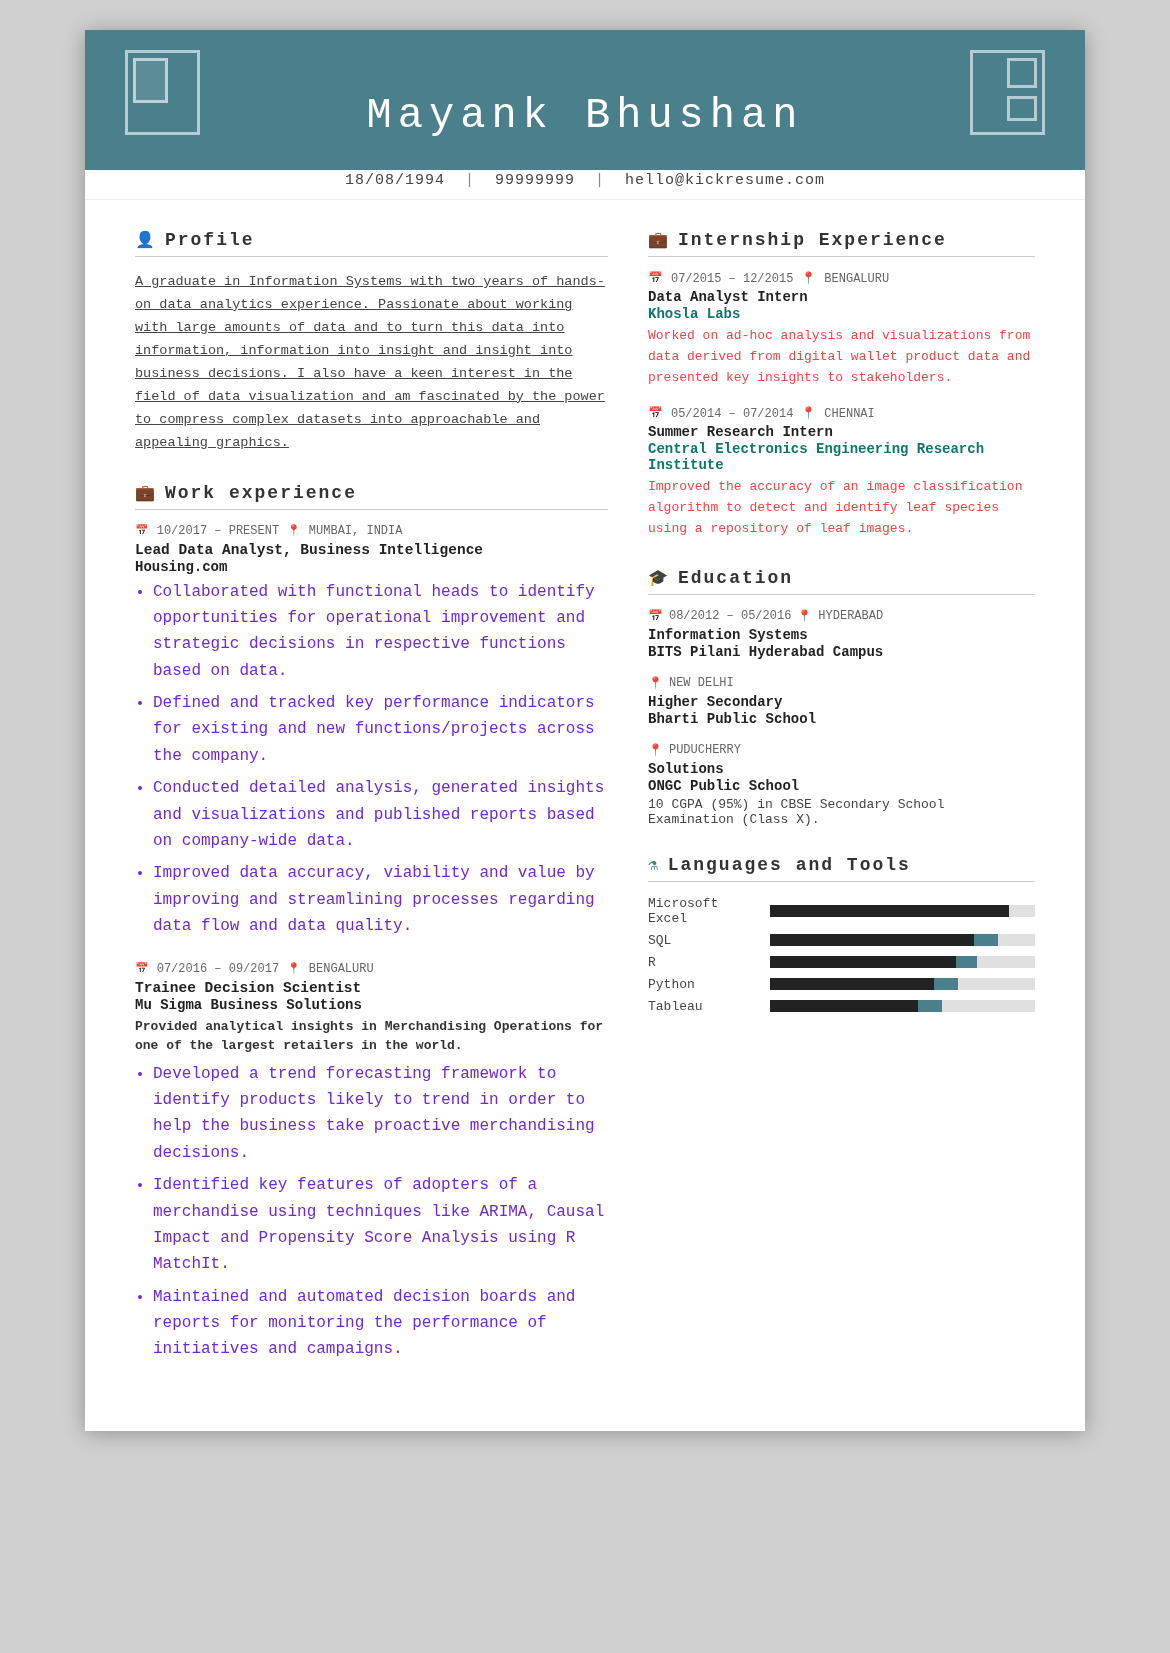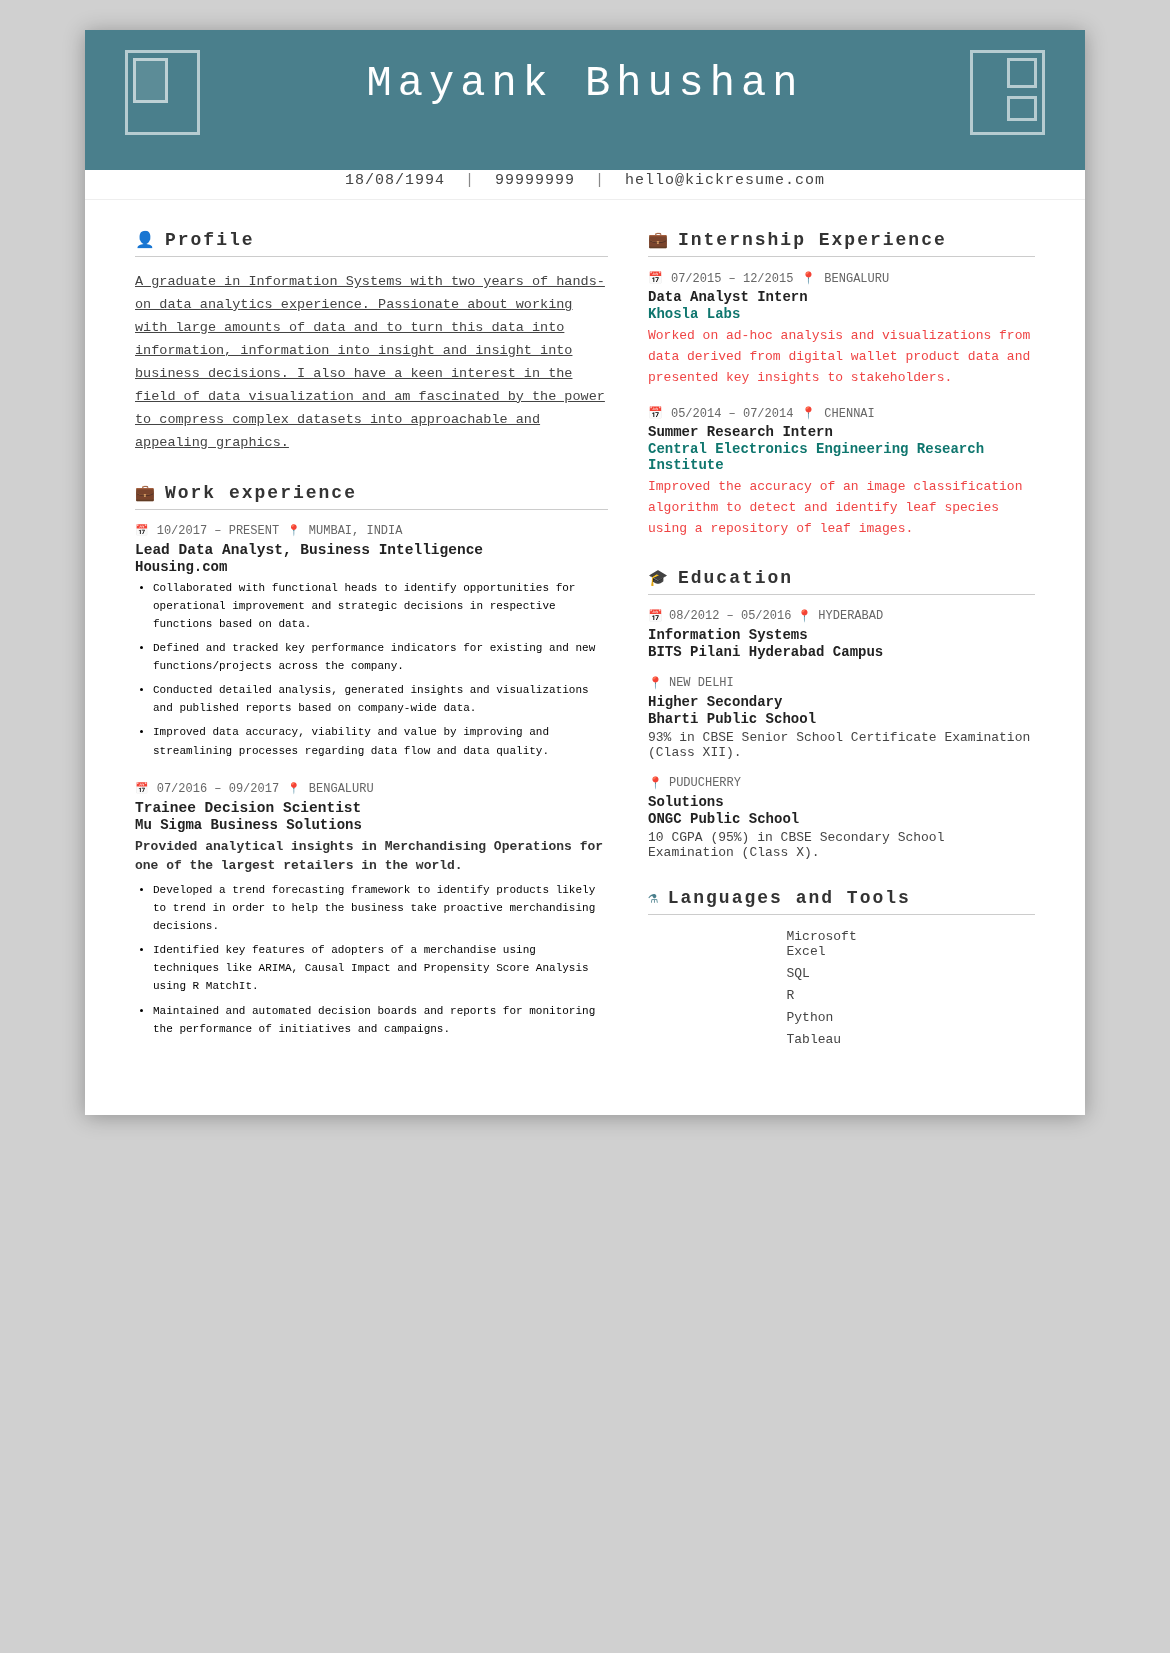--- a/index.html
+++ b/index.html
@@ -14,21 +14,21 @@
     .resume {
       width: 1000px;
       background: #fff;
       box-shadow: 0 2px 20px rgba(0,0,0,0.3);
     }
     
     .header {
       background: #4a7f8c;
       padding: 30px 50px 30px 50px;
       display: flex;
-      align-items: flex-start;
+      align-items: flex-end;
       justify-content: center;
       position: relative;
       min-height: 140px;
     }
     .header-decorations {
       position: absolute;
       left: 40px;
       top: 20px;
       width: 80px;
       height: 90px;
@@ -176,22 +176,22 @@
     }
     .job-desc-bold {
       font-size: 13px;
       font-weight: bold;
       color: #333;
       margin-bottom: 5px;
       line-height: 1.5;
     }
     .job-bullets {
       padding-left: 18px;
-      font-size: 11px;
-      color: #000000;
+      font-size: 16px;
+      color: #6d28d9;
       line-height: 1.65;
     }
     .job-bullets li {
       margin-bottom: 6px;
     }
     
     .entry {
       margin-bottom: 18px;
     }
     .entry-meta {
@@ -247,22 +247,21 @@
     }
     .edu-desc {
       font-size: 13px;
       color: #444;
     }
     
     .skill-row {
       display: flex;
       align-items: center;
       margin-bottom: 7px;
-      gap: 0;
-      flex-direction: column;
+      gap: 12px;
     }
     .skill-name {
       font-size: 13px;
       color: #444;
       width: 110px;
       flex-shrink: 0;
     }
     .skill-bar-bg {
       flex: 1;
       height: 12px;
@@ -412,21 +411,20 @@
           <div class="edu-school">BITS Pilani Hyderabad Campus</div>
         </div>
 
         <div class="edu-entry">
           <div class="edu-meta">
             <span>📍</span>
             <span>NEW DELHI</span>
           </div>
           <div class="edu-degree">Higher Secondary</div>
           <div class="edu-school">Bharti Public School</div>
-          <div class="edu-desc">93% in CBSE Senior School Certificate Examination (Class XII).</div>
         </div>
 
         <div class="edu-entry">
           <div class="edu-meta">
             <span>📍</span>
             <span>PUDUCHERRY</span>
           </div>
           <div class="edu-degree">Solutions</div>
           <div class="edu-school">ONGC Public School</div>
           <div class="edu-desc">10 CGPA (95%) in CBSE Secondary School Examination (Class X).</div>

